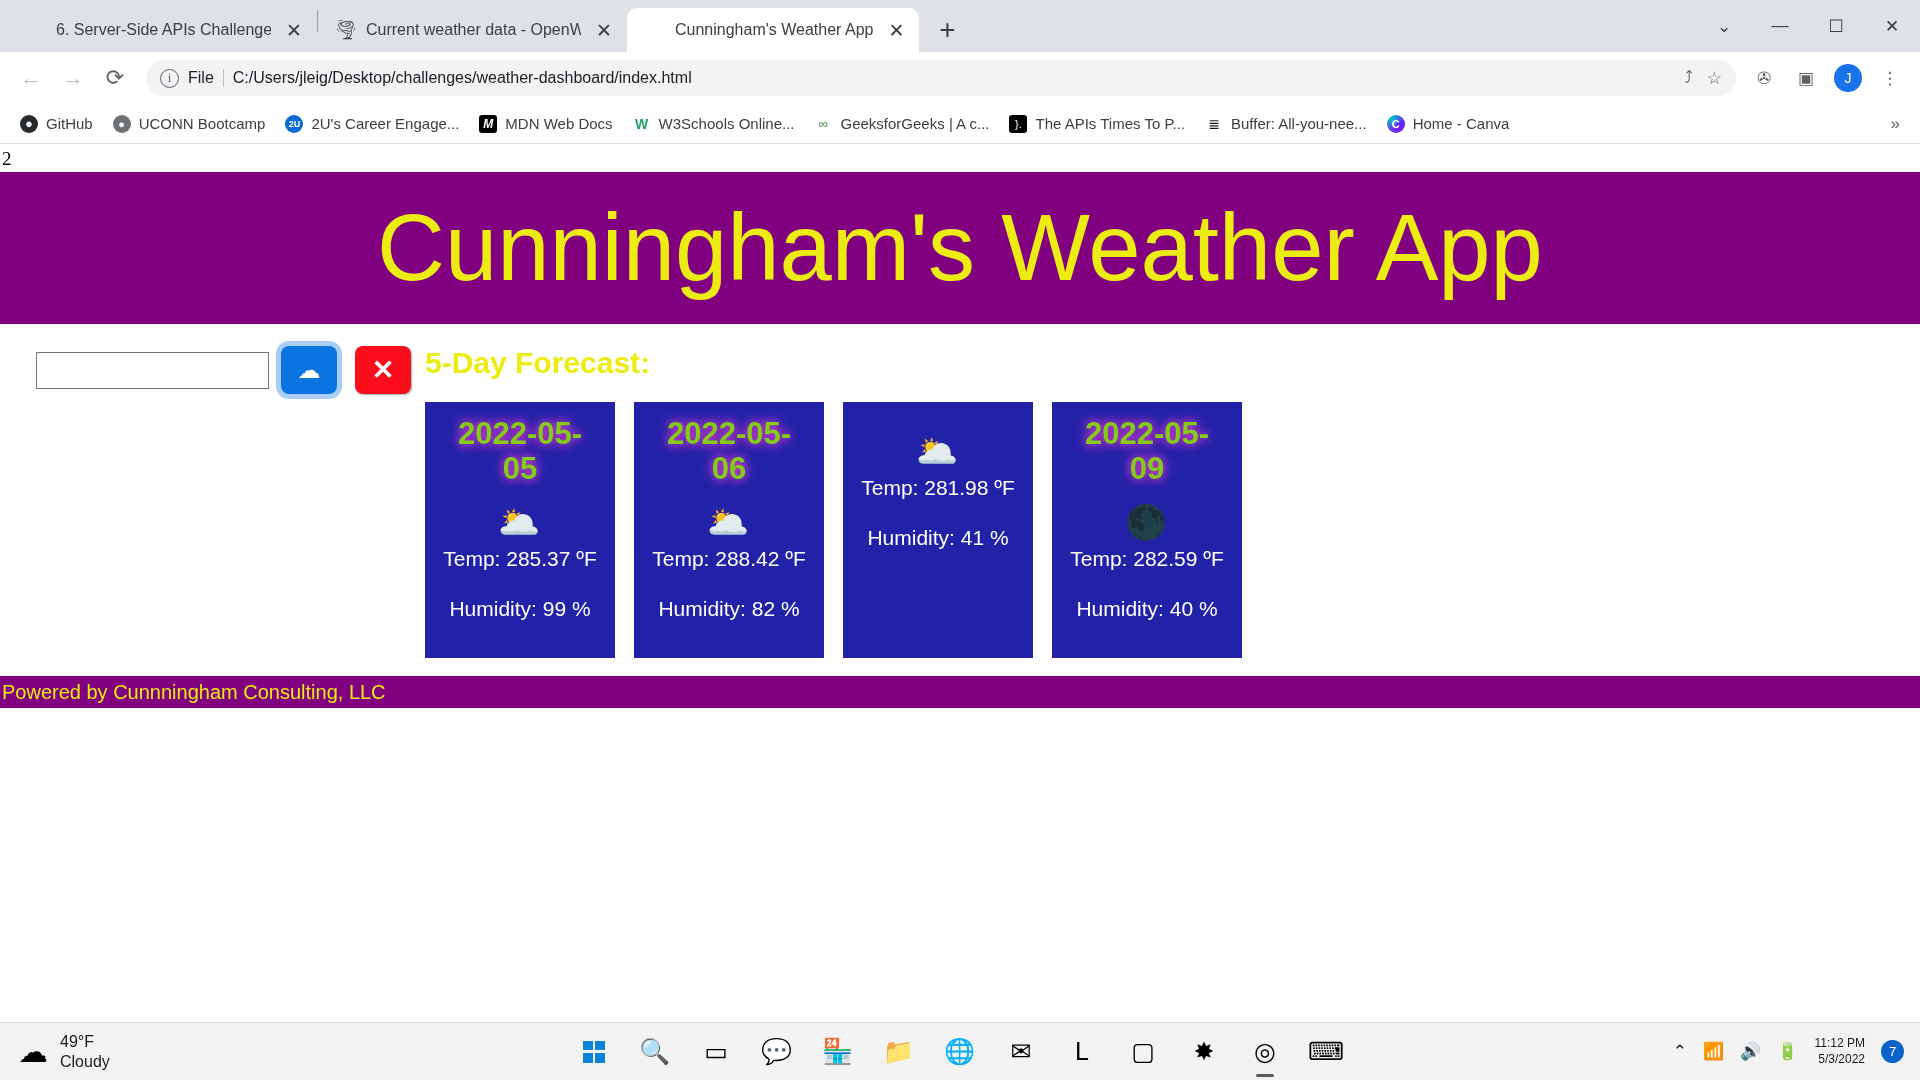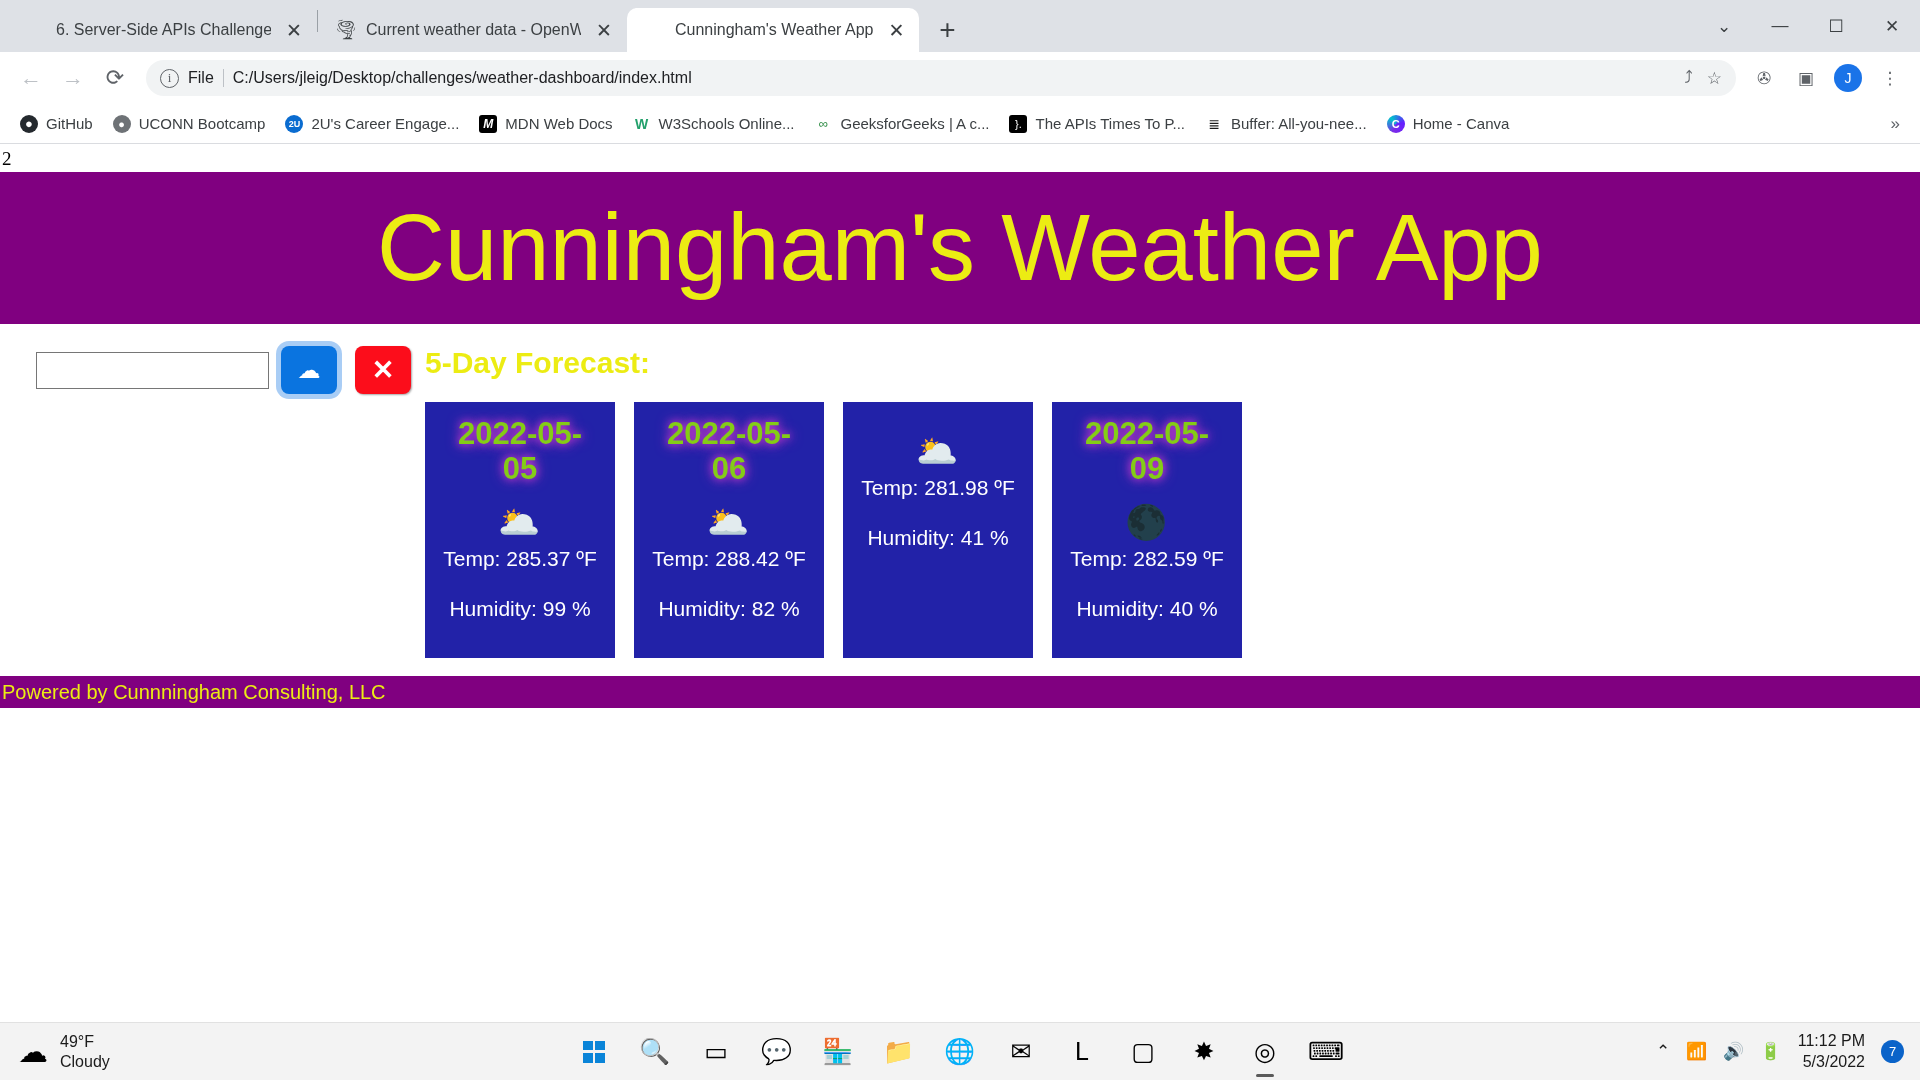--- a/index.html
+++ b/index.html
@@ -251,21 +251,21 @@
   .tb-app.running::after {
     content: ""; position: absolute; bottom: -4px; left: 50%;
     transform: translateX(-50%); width: 18px; height: 3px;
     border-radius: 2px; background: #5a5a5a;
   }
   .tb-right-zone {
     position: absolute; right: 0; display: flex; align-items: center;
     gap: 16px; padding-right: 16px;
   }
   .tb-sys { font-size: 17px; color: #1b1b1b; }
-  .tb-clock { font-size: 16px; color: #1b1b1b; text-align: right; line-height: 1.3; }
+  .tb-clock { font-size: 12px; color: #1b1b1b; text-align: right; line-height: 1.3; }
   .tb-badge {
     width: 23px; height: 23px; border-radius: 50%; background: #0a63c9;
     color: #fff; font-size: 13px; display: flex; align-items: center;
     justify-content: center;
   }
 
   
   .winlogo {
     width: 22px; height: 22px;
     display: grid; grid-template-columns: 1fr 1fr; grid-template-rows: 1fr 1fr;

